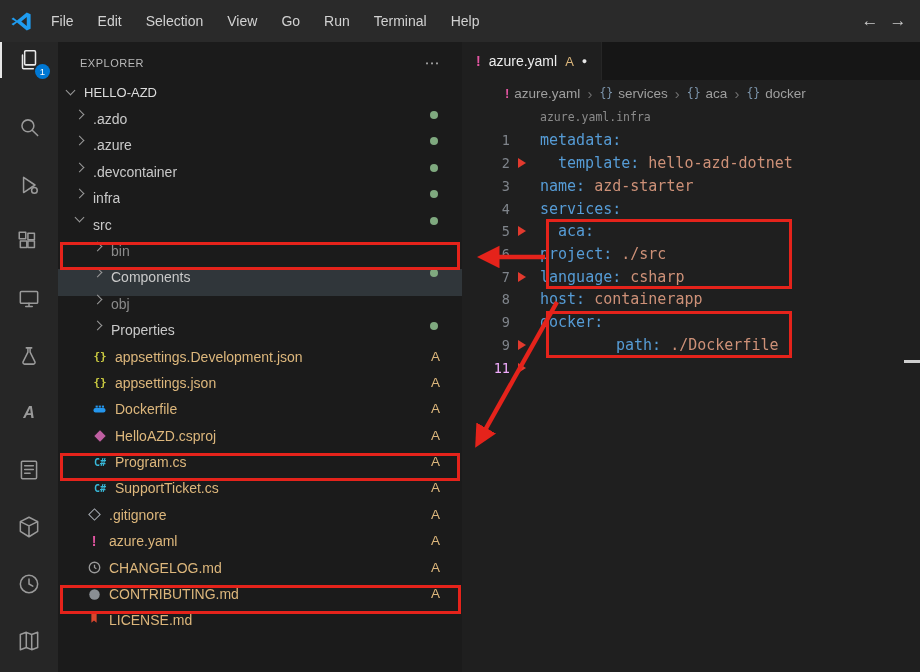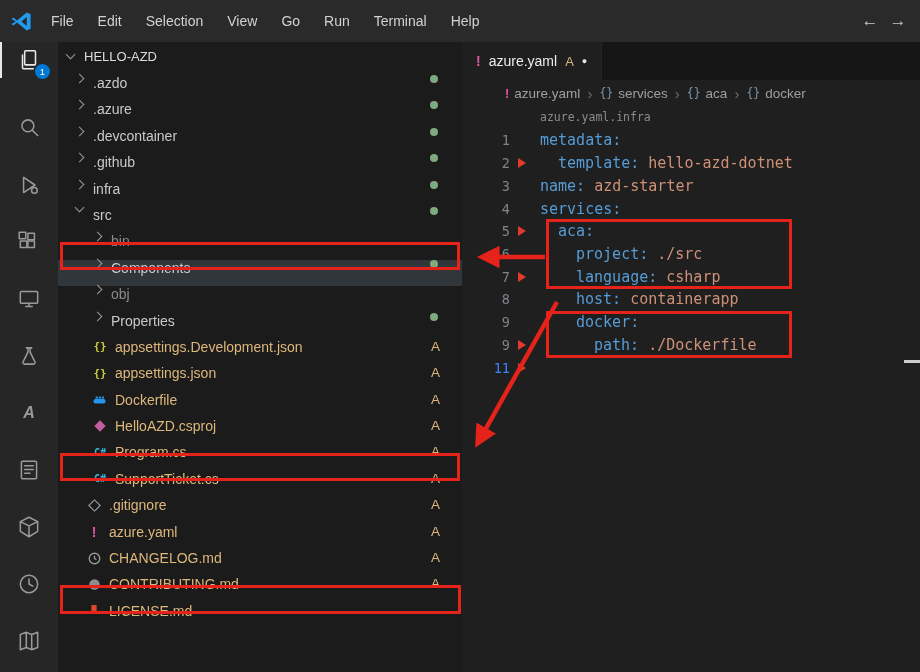--- a/index.html
+++ b/index.html
@@ -79,28 +79,28 @@
   .bc{height:26px;display:flex;align-items:center;padding-left:43px;gap:7px;font-size:13.5px;color:#9f9f9f}
   .bc .crumb{display:flex;align-items:center;gap:5px;cursor:pointer}
   .bc .yic{color:#e255a1;font-weight:bold;font-size:13px}
   .bc .obj{color:#7d96ad;font-family:"DejaVu Sans Mono",monospace;font-size:11.5px}
   .bc .sep{color:#6f6f6f;font-size:15px}
   .schema{position:absolute;left:78px;top:68px;font-family:"DejaVu Sans Mono",monospace;
     font-size:11.5px;color:#8b8b8b;cursor:pointer}
   .code{position:absolute;left:0;top:87px;width:458px}
   .cl{display:flex;height:22.72px;align-items:center;font-family:"DejaVu Sans Mono",monospace;font-size:15px}
   .ln{flex:0 0 48px;width:48px;text-align:right;color:#7f848b;font-size:13.5px}
-  .ln.act{color:#3b82f6}
+  .ln.act{color:#f0abfc}
   .gut{flex:0 0 30px;width:30px;display:flex;align-items:center;padding-left:8px}
   .mk{width:0;height:0;border-left:8px solid #e23a2e;border-top:5px solid transparent;border-bottom:5px solid transparent}
   .tok{display:flex}
   .k{color:var(--key)}
   .v{color:var(--val);margin-left:9px}
   .v:empty{margin-left:0}
-  .ind1{margin-left:18px}.ind2{margin-left:36px}.ind3{margin-left:54px}
+  .ind1{margin-left:18px}.ind2{}.ind3{margin-left:76px}
   .ovc{position:absolute;right:0;top:318px;width:16px;height:3px;background:#cfcfcf}
 
   
   .ann-box{position:absolute;border:3px solid var(--ann);z-index:40;pointer-events:none}
   #arrows{position:absolute;left:0;top:0;width:920px;height:672px;z-index:50;pointer-events:none}
 </style>
 </head>
 <body>
 
 <div id="app">
@@ -184,43 +184,42 @@
         </svg>
     </div>
     <div class="ab-item" style="margin-top:29px">
       <svg width="26" height="26" viewBox="0 0 24 24">
           <path d="M4 6 L9.5 4 L14.5 6 L20 4 V18 L14.5 20 L9.5 18 L4 20 Z M9.5 4 V18 M14.5 6 V20"></path>
         </svg>
     </div>
   </nav>
 
   <aside id="sidebar">
+    <div class="exp-head">
+      <span>EXPLORER</span>
+      <span class="more">⋯</span>
+    </div>
     <div class="root-row">
       <span class="chev d"></span>
       <span>HELLO-AZD</span>
     </div>
     <div class="tree">
       <div class="row d0">
           <span class="chev r"></span>
           <span class="lbl">.azdo</span>
           <span class="dot"></span>
         </div>
       <div class="row d0">
           <span class="chev r"></span>
           <span class="lbl">.azure</span>
           <span class="dot"></span>
         </div>
       <div class="row d0">
           <span class="chev r"></span>
           <span class="lbl">.devcontainer</span>
-          <span class="dot"></span>
-        </div>
-      <div class="row d0">
-          <span class="chev r"></span>
-          <span class="lbl">.github</span>
           <span class="dot"></span>
         </div>
       <div class="row d0">
           <span class="chev r"></span>
           <span class="lbl">infra</span>
           <span class="dot"></span>
         </div>
       <div class="row d0">
           <span class="chev d"></span>
           <span class="lbl">src</span>

